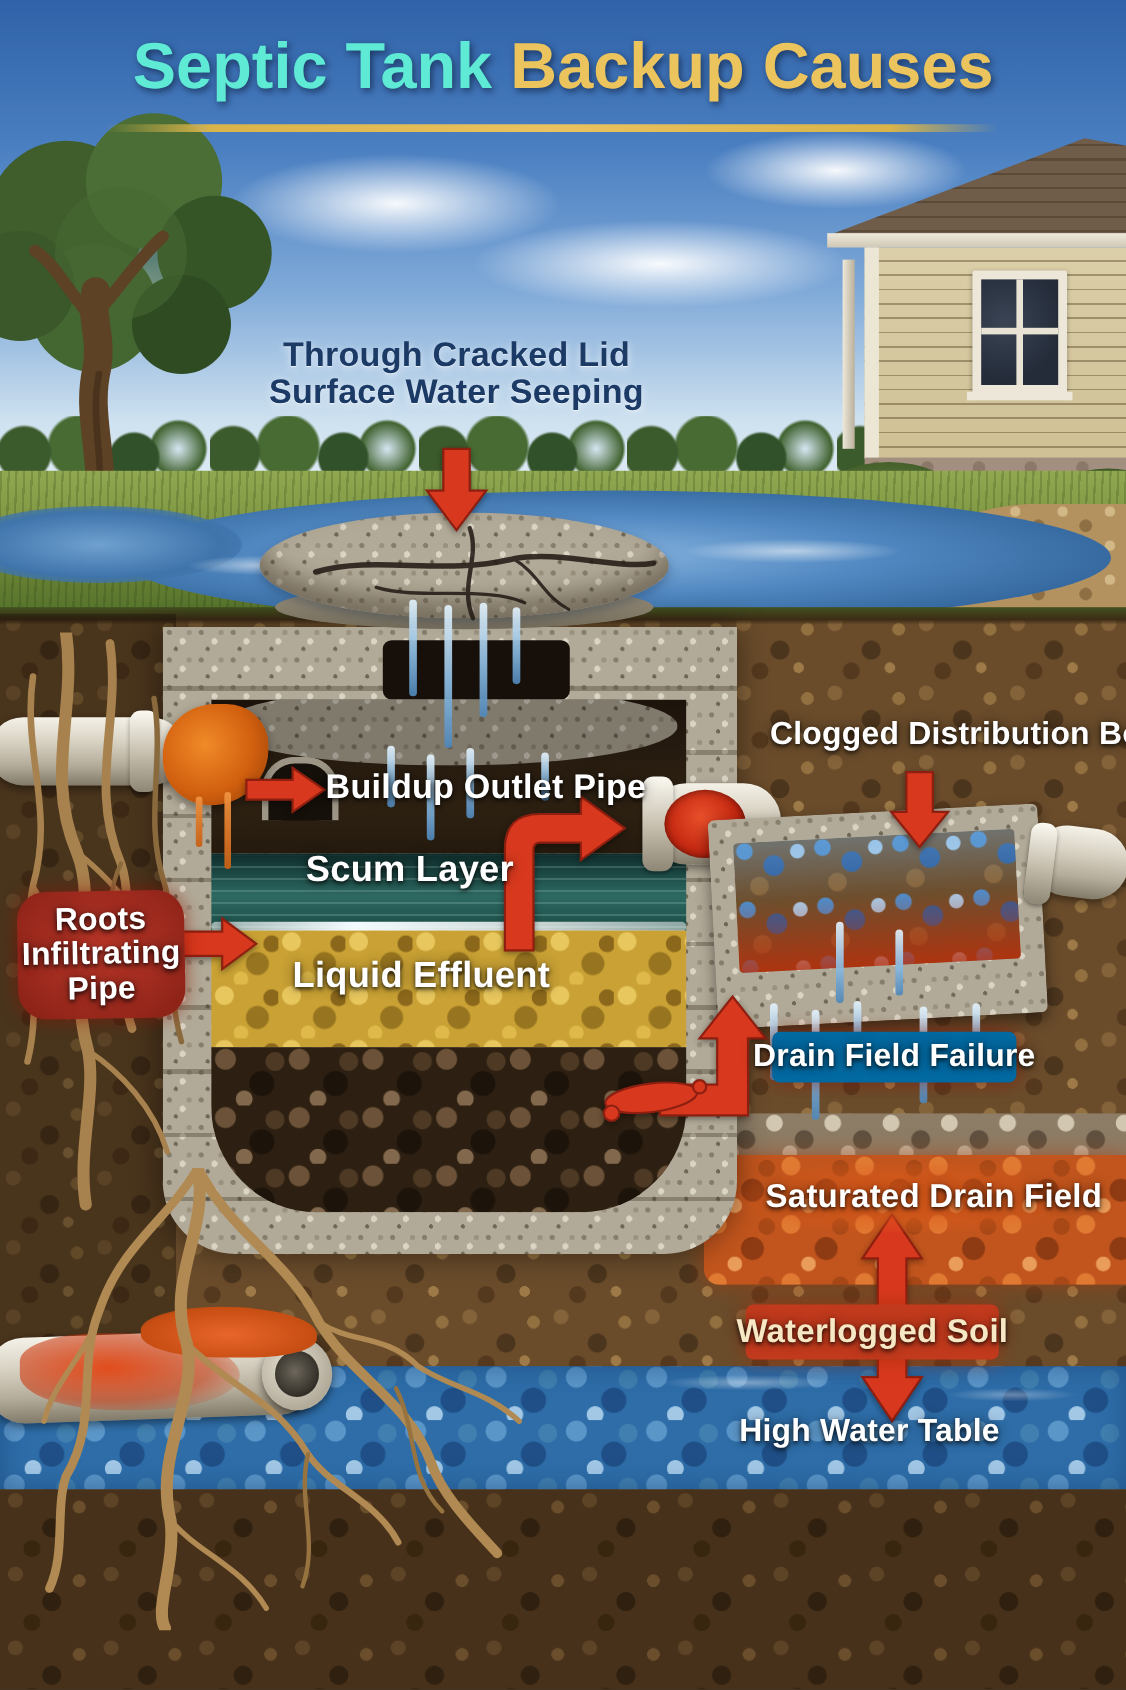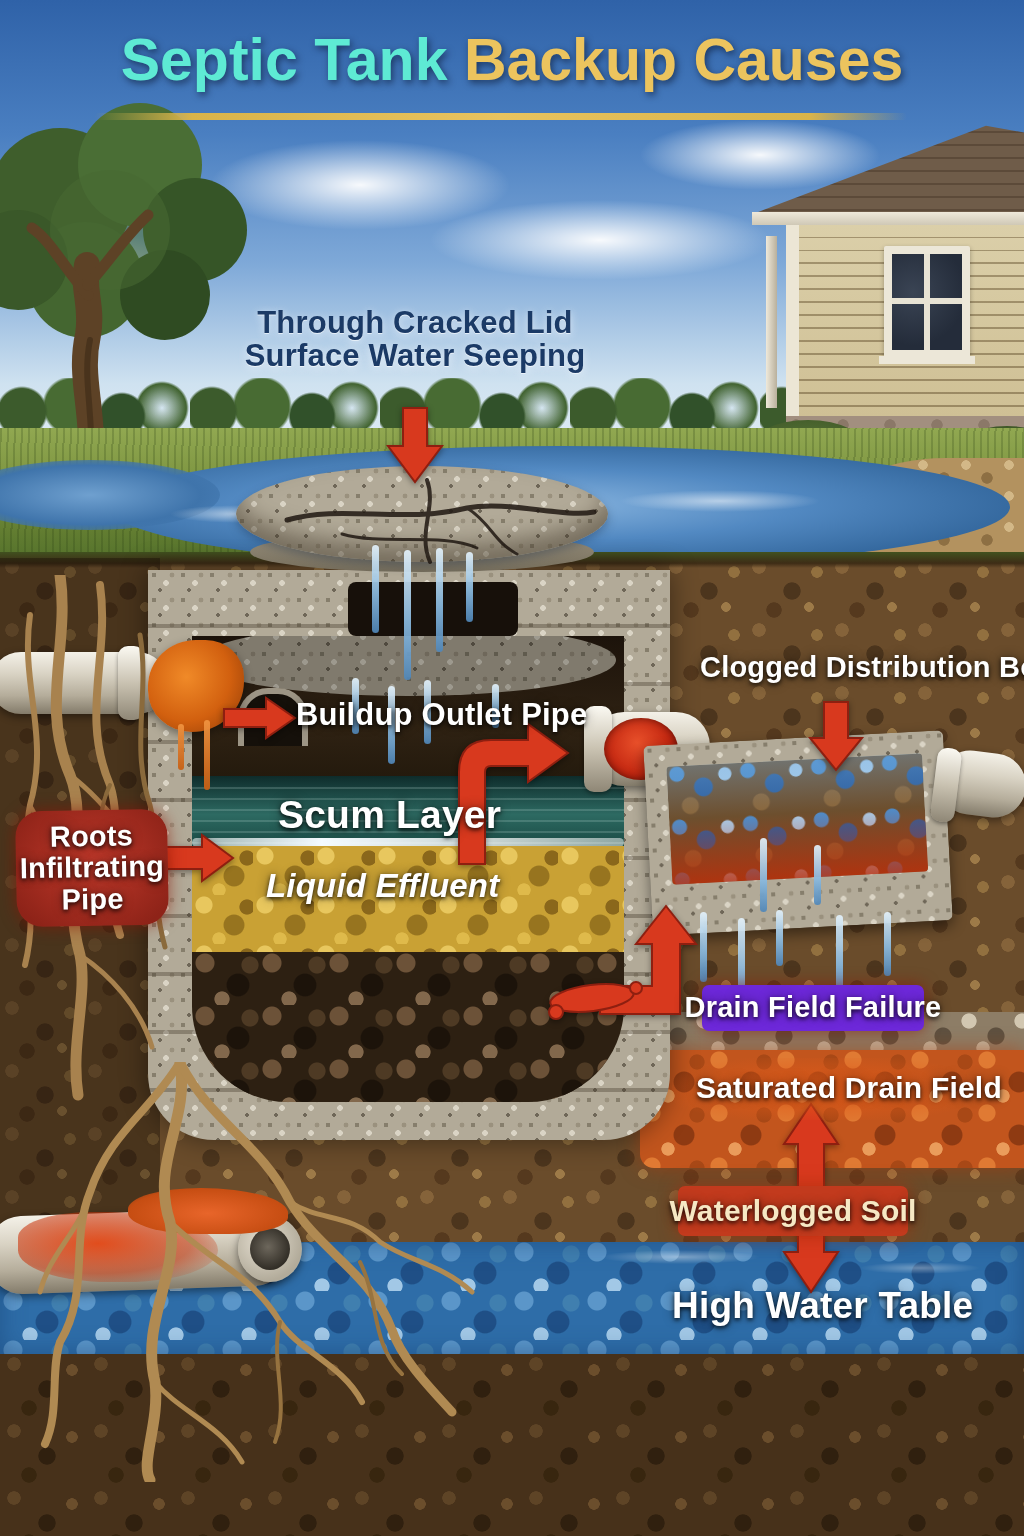--- a/index.html
+++ b/index.html
@@ -329,32 +329,32 @@
 
   <div class="badge" style="left:16px;top:810px;width:152px;height:116px;border-radius:26px;
     background:radial-gradient(ellipse at 50% 45%,#c0392b,#8e2318 85%);transform:rotate(-1deg);">
     <div class="lbl" style="position:static;text-align:center;font-size:29px;">
       <div>Roots</div>
       <div>Infiltrating</div>
       <div>Pipe</div>
     </div>
   </div>
 
-  <div class="lbl" style="left:278px;top:794px;font-size:39px;">Scum Layer</div>
-
-  <div class="lbl" style="left:266px;top:868px;font-size:33px;font-style:italic;">Liquid Effluent</div>
-
-
-  <div class="badge" style="left:702px;top:985px;width:222px;height:46px;background:#6d28d9;">
+  <div class="lbl" style="left:278px;top:772px;font-size:33px;">Scum Layer</div>
+
+  <div class="lbl" style="left:266px;top:868px;font-size:33px;">Liquid Effluent</div>
+
+
+  <div class="badge" style="left:702px;top:938px;width:222px;height:46px;background:#0369a1;">
     <span class="lbl" style="position:static;font-size:29px;">Drain Field Failure</span>
   </div>
 
   <div class="abs" style="left:672px;top:1058px;width:300px;height:62px;border-radius:30px;
     background:radial-gradient(ellipse,rgba(224,90,25,.95),rgba(200,60,10,0) 80%);"></div>
   <div class="lbl" style="left:696px;top:1072px;font-size:30px;">Saturated Drain Field</div>
 
   <div class="badge" style="left:678px;top:1186px;width:230px;height:50px;background:#c23a1d;box-shadow:0 0 18px rgba(170,45,10,.7);">
     <span class="lbl" style="position:static;font-size:30px;color:#f6e8c4;">Waterlogged Soil</span>
   </div>
 
-  <div class="lbl" style="left:672px;top:1286px;font-size:37px;">High Water Table</div>
+  <div class="lbl" style="left:672px;top:1286px;font-size:29px;">High Water Table</div>
 
 </div>
 
 </body></html>

